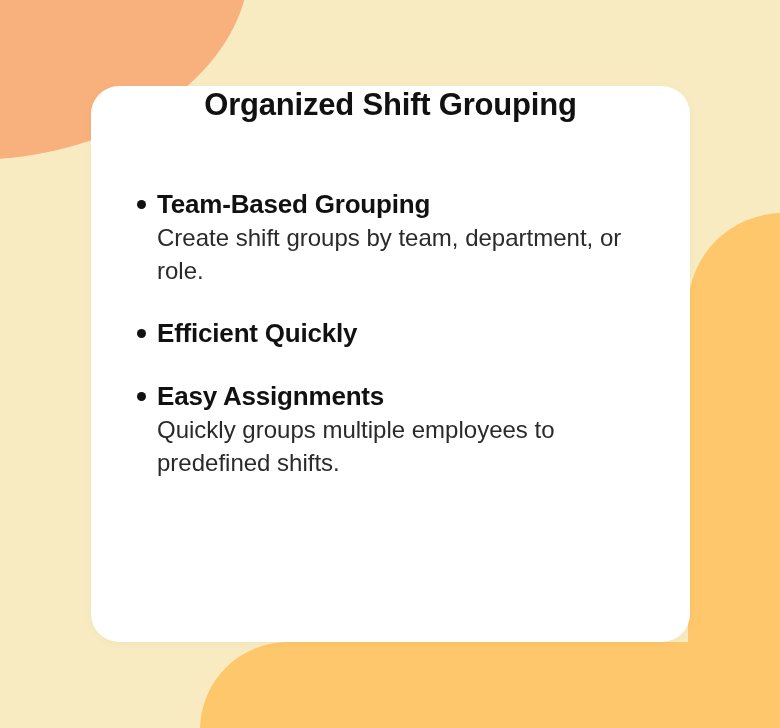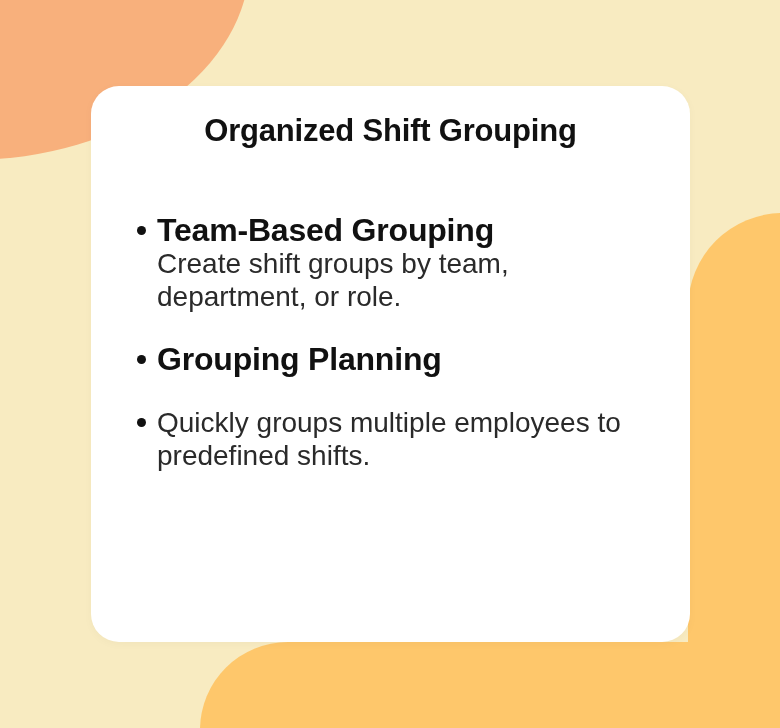--- a/index.html
+++ b/index.html
@@ -44,21 +44,20 @@
   .card {
     position: absolute;
     left: 91px;
     top: 86px;
     width: 599px;
     height: 556px;
     border-radius: 28px;
     background: var(--card-background, #FFFFFF);
     box-shadow: 0 2px 10px rgba(0,0,0,0.03);
     box-sizing: border-box;
-    padding-top: 26px;
   }
   .card-title {
     margin: 0;
     text-align: center;
     font-size: 31px;
     line-height: 38px;
     font-weight: 700;
     letter-spacing: -0.2px;
     color: var(--title-text, #111111);
   }
@@ -75,29 +74,29 @@
   .bullet-dot {
     position: absolute;
     left: 46px;
     top: 12px;
     width: 9px;
     height: 9px;
     border-radius: 50%;
     background: var(--title-text, #111111);
   }
   .feature-heading {
-    font-size: 32px;
+    font-size: 26px;
     line-height: 33px;
     font-weight: 700;
     color: var(--title-text, #111111);
     letter-spacing: -0.2px;
     margin-top: 14px;
   }
   .feature-description {
-    font-size: 28px;
+    font-size: 24px;
     line-height: 33px;
     font-weight: 400;
     color: var(--body-text, #2A2A2A);
     max-width: 470px;
   }
 </style>
 </head>
 <body>
 
 <div class="stage">
@@ -112,24 +111,25 @@
     <ul class="feature-list">
 
       <li class="feature-item">
         <span class="bullet-dot"></span>
         <div class="feature-heading">Team-Based Grouping</div>
         <div class="feature-description">Create shift groups by team, department, or role.</div>
       </li>
 
       <li class="feature-item">
         <span class="bullet-dot"></span>
-        <div class="feature-heading">Grouping Planning</div>
+        <div class="feature-heading">Efficient Quickly</div>
       </li>
 
       <li class="feature-item">
         <span class="bullet-dot"></span>
+        <div class="feature-heading">Easy Assignments</div>
         <div class="feature-description">Quickly groups multiple employees to predefined shifts.</div>
       </li>
 
     </ul>
   </div>
 
 </div>
 
 </body></html>

